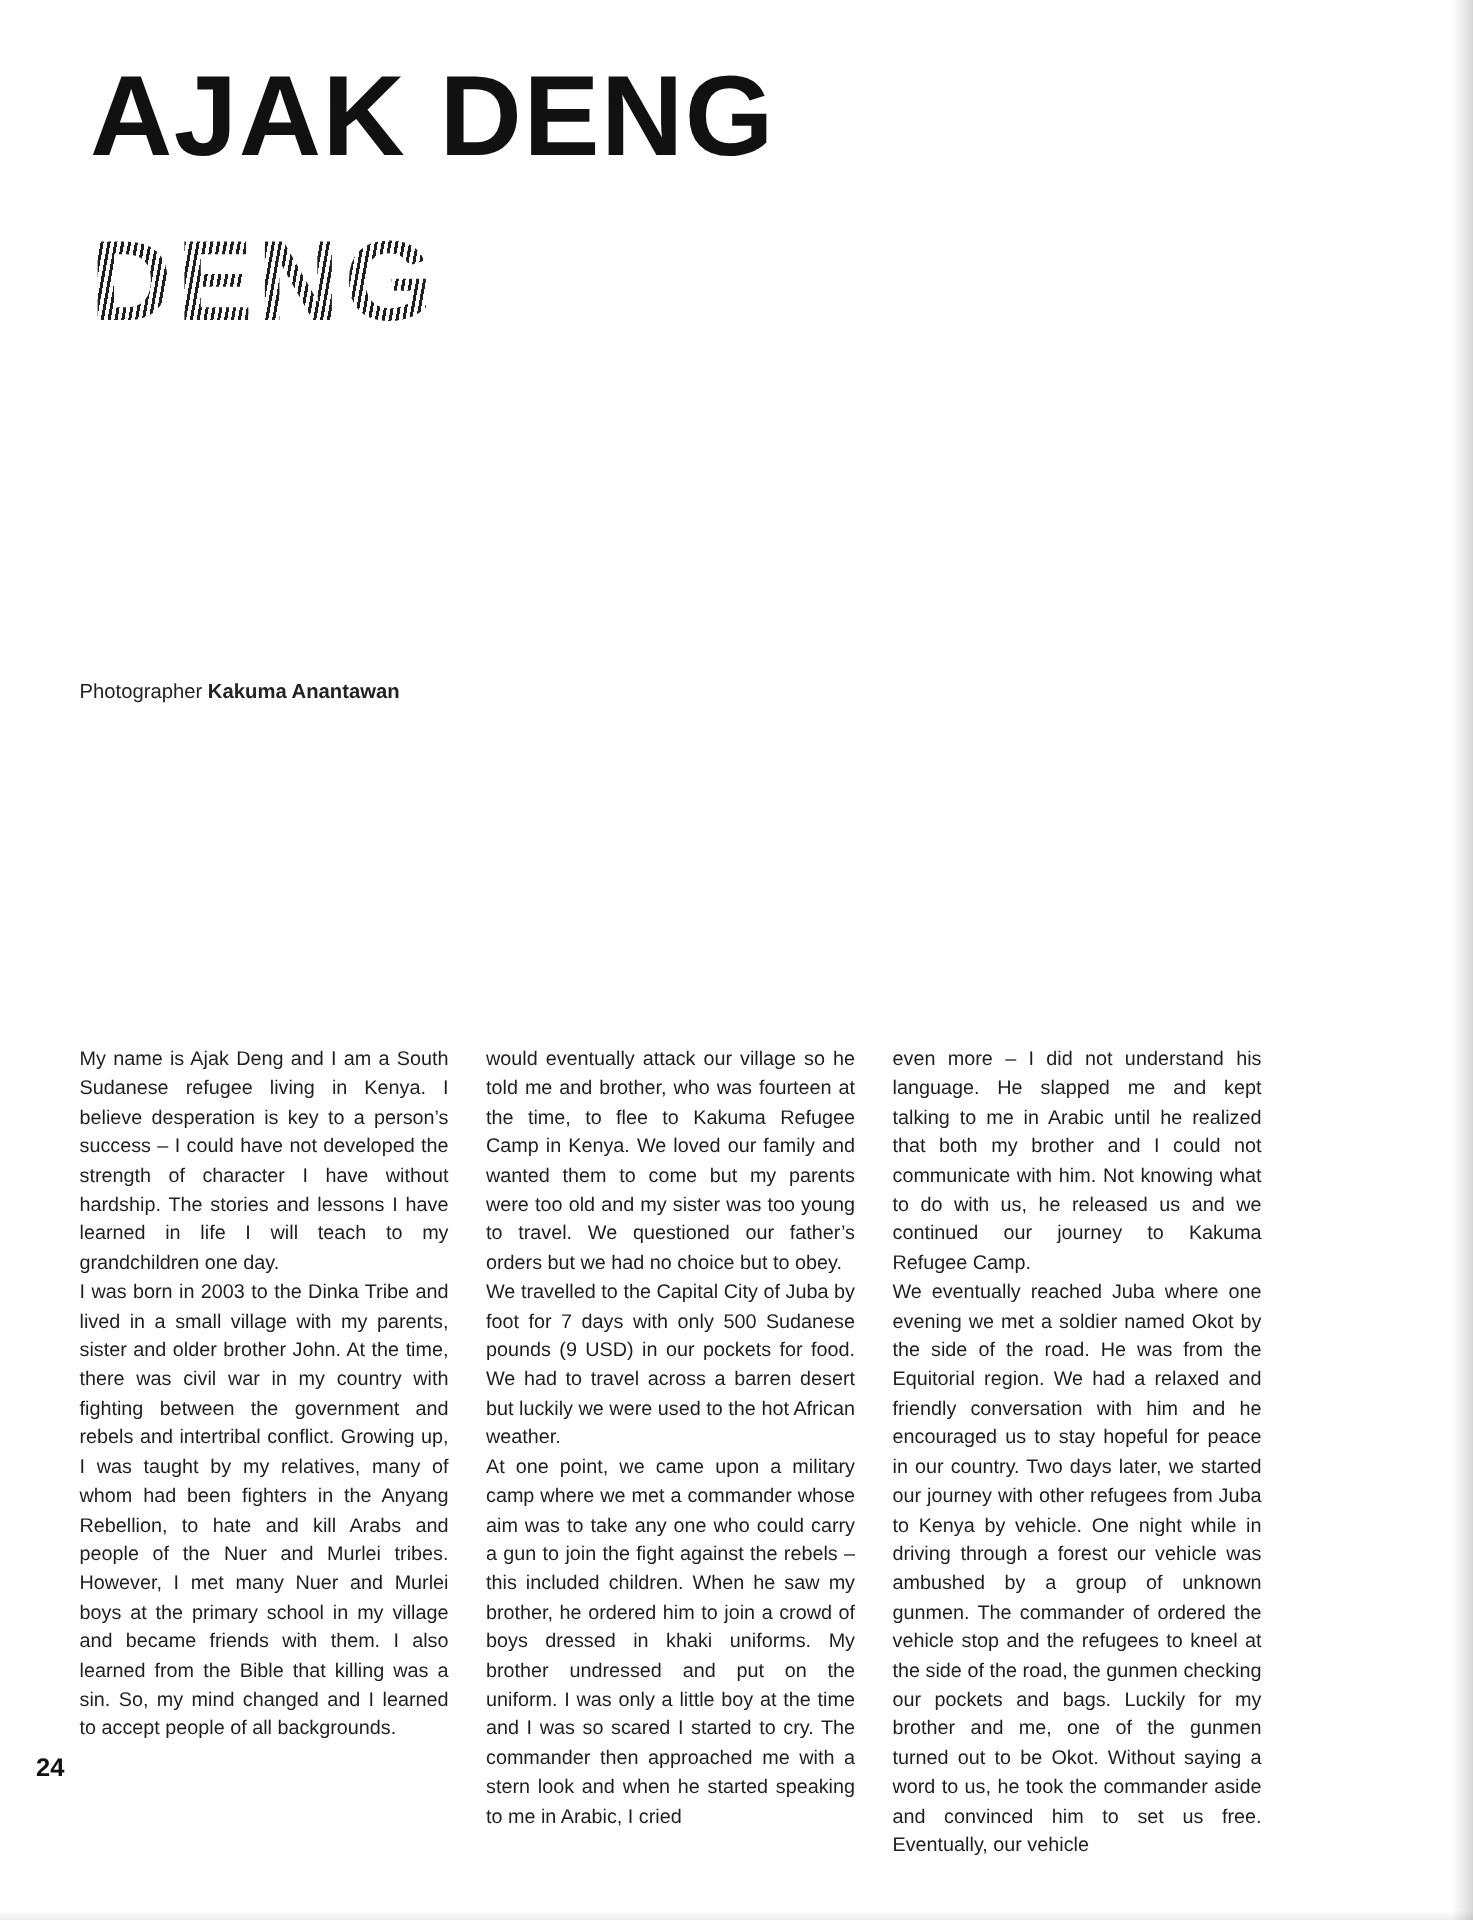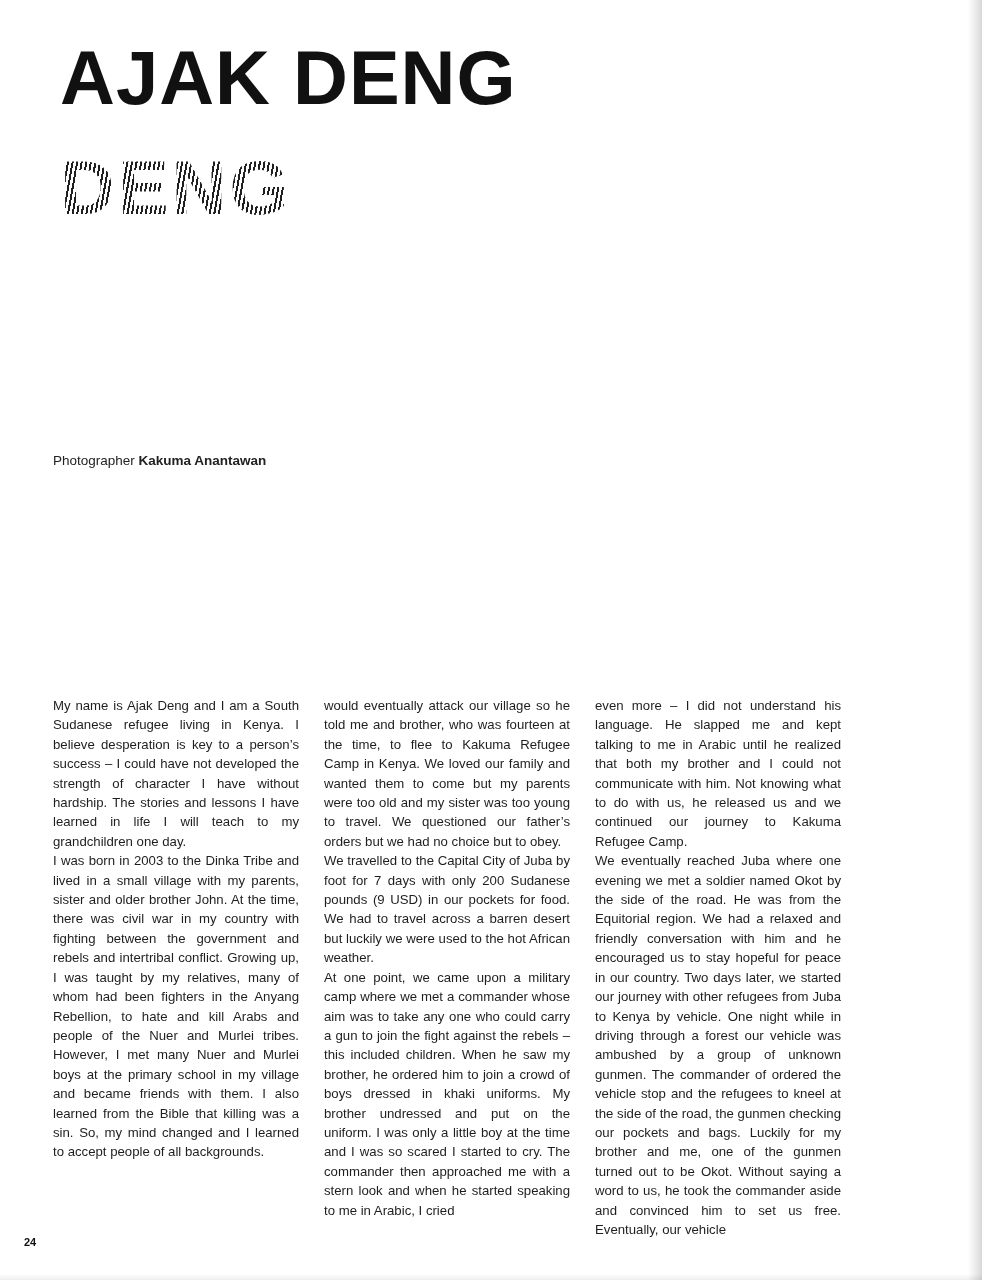--- a/index.html
+++ b/index.html
@@ -69,22 +69,22 @@
     line-height: 19.4px;
     text-align: justify;
     color: #1e1e1e;
   }
   .col p {
     margin: 0;
   }
   .pagenum {
     position: absolute;
     left: 24px;
-    top: 1236px;
-    font-size: 11px;
+    top: 1169px;
+    font-size: 17px;
     font-weight: bold;
     color: #111111;
   }
   .scan-edge-right {
     position: absolute;
     top: 0;
     right: 0;
     width: 14px;
     height: 100%;
     background: linear-gradient(to right, rgba(0,0,0,0) 0%, rgba(0,0,0,0.10) 70%, rgba(0,0,0,0.16) 100%);
@@ -116,21 +116,21 @@
 
   <main class="columns">
 
     <div class="col">
       <p>My name is Ajak Deng and I am a South Sudanese refugee living in Kenya. I believe desperation is key to a person’s success – I could have not developed the strength of character I have without hardship. The stories and lessons I have learned in life I will teach to my grandchildren one day.</p>
       <p>I was born in 2003 to the Dinka Tribe and lived in a small village with my parents, sister and older brother John. At the time, there was civil war in my country with fighting between the government and rebels and intertribal conflict. Growing up, I was taught by my relatives, many of whom had been fighters in the Anyang Rebellion, to hate and kill Arabs and people of the Nuer and Murlei tribes. However, I met many Nuer and Murlei boys at the primary school in my village and became friends with them. I also learned from the Bible that killing was a sin. So, my mind changed and I learned to accept people of all backgrounds.</p>
     </div>
 
     <div class="col">
       <p>would eventually attack our village so he told me and brother, who was fourteen at the time, to flee to Kakuma Refugee Camp in Kenya. We loved our family and wanted them to come but my parents were too old and my sister was too young to travel. We questioned our father’s orders but we had no choice but to obey.</p>
-      <p>We travelled to the Capital City of Juba by foot for 7 days with only 200 Sudanese pounds (9 USD) in our pockets for food. We had to travel across a barren desert but luckily we were used to the hot African weather.</p>
+      <p>We travelled to the Capital City of Juba by foot for 7 days with only 500 Sudanese pounds (9 USD) in our pockets for food. We had to travel across a barren desert but luckily we were used to the hot African weather.</p>
       <p>At one point, we came upon a military camp where we met a commander whose aim was to take any one who could carry a gun to join the fight against the rebels – this included children. When he saw my brother, he ordered him to join a crowd of boys dressed in khaki uniforms. My brother undressed and put on the uniform. I was only a little boy at the time and I was so scared I started to cry. The commander then approached me with a stern look and when he started speaking to me in Arabic, I cried</p>
     </div>
 
     <div class="col">
       <p>even more – I did not understand his language. He slapped me and kept talking to me in Arabic until he realized that both my brother and I could not communicate with him. Not knowing what to do with us, he released us and we continued our journey to Kakuma Refugee Camp.</p>
       <p>We eventually reached Juba where one evening we met a soldier named Okot by the side of the road. He was from the Equitorial region. We had a relaxed and friendly conversation with him and he encouraged us to stay hopeful for peace in our country. Two days later, we started our journey with other refugees from Juba to Kenya by vehicle. One night while in driving through a forest our vehicle was ambushed by a group of unknown gunmen. The commander of ordered the vehicle stop and the refugees to kneel at the side of the road, the gunmen checking our pockets and bags. Luckily for my brother and me, one of the gunmen turned out to be Okot. Without saying a word to us, he took the commander aside and convinced him to set us free. Eventually, our vehicle</p>
     </div>
 
   </main>
 

